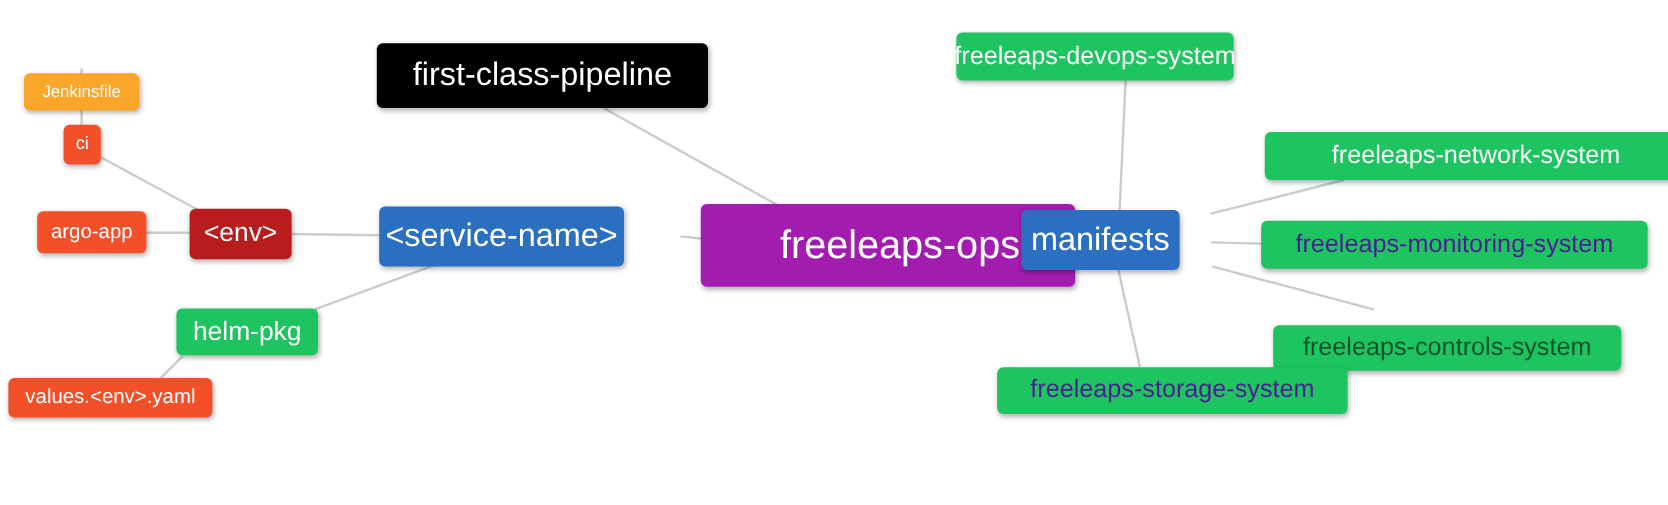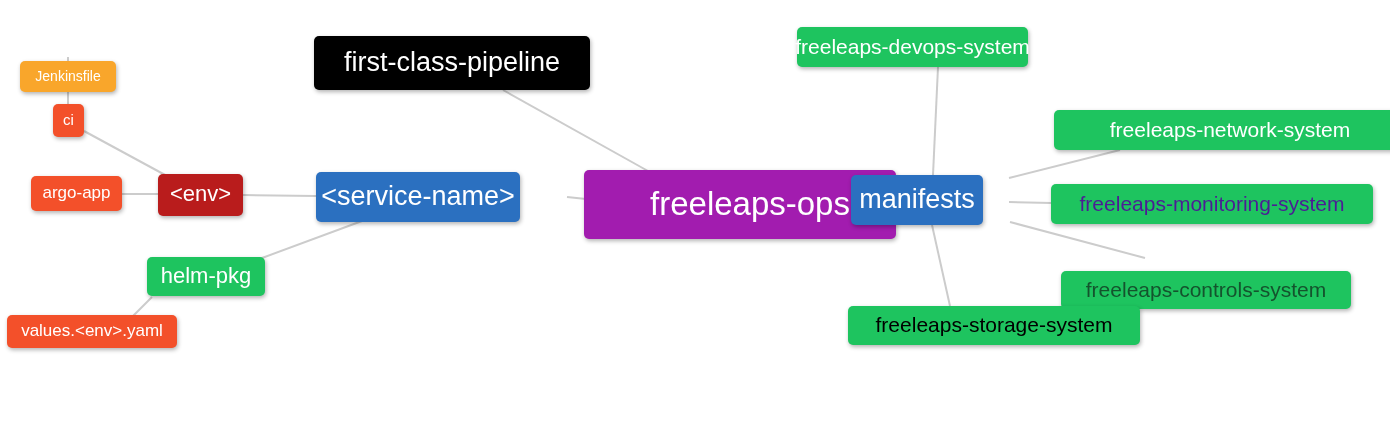--- a/index.html
+++ b/index.html
@@ -64,14 +64,14 @@
     <div class="node" style="left: 147px; top: 257px; width: 118px; height: 39px; font-size: 22px; background: rgb(30, 196, 95); color: rgb(255, 255, 255);">helm-pkg</div>
     <div class="node" style="left: 7px; top: 315px; width: 170px; height: 33px; font-size: 17px; background: rgb(243, 80, 42); color: rgb(255, 255, 255);">values.&lt;env&gt;.yaml</div>
     <div class="node" style="left: 314px; top: 36px; width: 276px; height: 54px; font-size: 27px; background: #000000; color: rgb(255, 255, 255);">first-class-pipeline</div>
     <div class="node" style="left: 316px; top: 172px; width: 204px; height: 50px; font-size: 27px; background: rgb(43, 112, 192); color: rgb(255, 255, 255);">&lt;service-name&gt;</div>
     <div class="node" style="left: 584px; top: 170px; width: 312px; height: 69px; font-size: 33px; background: #a21caf; color: rgb(255, 255, 255); padding-left: 20px;">freeleaps-ops</div>
     <div class="node" style="left: 851px; top: 175px; width: 132px; height: 50px; font-size: 27px; background: rgb(43, 112, 192); color: rgb(255, 255, 255);">manifests</div>
     <div class="node" style="left: 797px; top: 27px; width: 231px; height: 40px; font-size: 21px; background: rgb(30, 196, 95); color: rgb(255, 255, 255);">freeleaps-devops-system</div>
     <div class="node" style="left: 1054px; top: 110px; width: 352px; height: 40px; font-size: 21px; background: rgb(30, 196, 95); color: rgb(255, 255, 255);">freeleaps-network-system</div>
     <div class="node" style="left: 1051px; top: 184px; width: 322px; height: 40px; font-size: 21px; background: rgb(30, 196, 95); color: #4c1d95;">freeleaps-monitoring-system</div>
     <div class="node" style="left: 1061px; top: 258px; width: 290px; height: 38px; font-size: 21px; background: rgb(30, 196, 95); color: #14532d; margin-top: 13px;">freeleaps-controls-system</div>
-    <div class="node" style="left: 848px; top: 306px; width: 292px; height: 39px; font-size: 21px; background: rgb(30, 196, 95); color: #000000;">freeleaps-storage-system</div>
+    <div class="node" style="left: 831px; top: 306px; width: 292px; height: 39px; font-size: 21px; background: rgb(30, 196, 95); color: #4c1d95;">freeleaps-storage-system</div>
   </div>
 
 </body></html>

